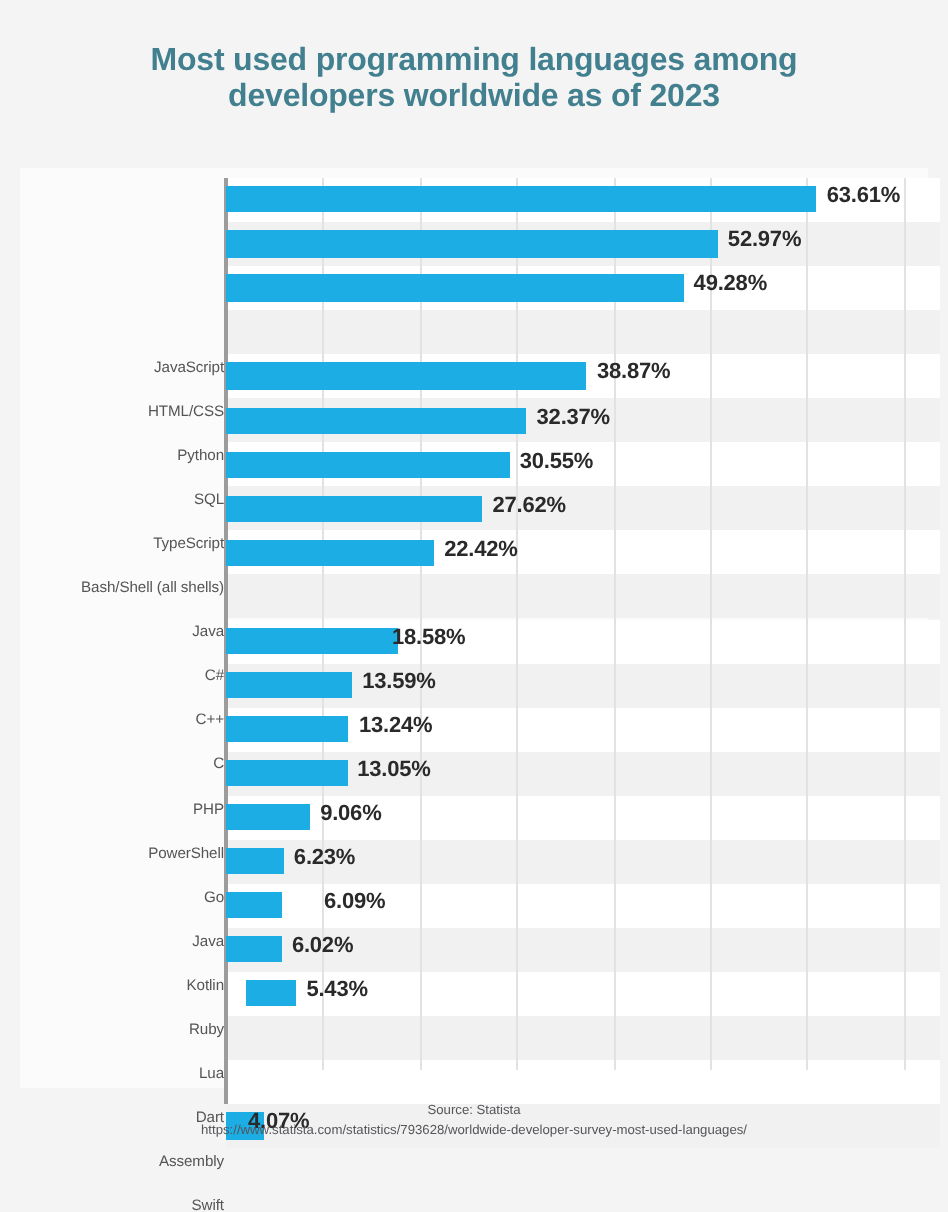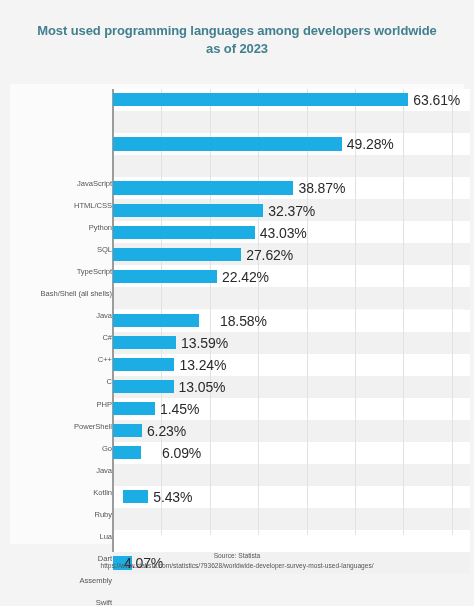--- a/index.html
+++ b/index.html
@@ -24,21 +24,21 @@
   
   .title-wrap {
     position:absolute;
     left:0; top:22px;
     width:474px;
     text-align:center;
     padding:0 34px;
   }
   .title {
     color:#42808F;
-    font-size:13px;
+    font-size:16px;
     font-weight:bold;
     line-height:18px;
     letter-spacing:-0.1px;
   }
 
   
   .chart-card {
     position:absolute;
     left:10px; top:84px;
     width:454px; height:460px;
@@ -104,22 +104,22 @@
   }
   .bar {
     position:absolute;
     left:0; top:4.3px;
     height:13.2px;
     background:#1BADE4;
   }
   .bar-value {
     position:absolute;
     top:3.3px;
-    font-size:14px;
-    font-weight:normal;
+    font-size:11px;
+    font-weight:bold;
     color:#2A2A2A;
     white-space:nowrap;
     letter-spacing:-0.1px;
   }
 
   
   .cats {
     position:absolute;
     left:0; top:89px;
     width:108px;
@@ -222,71 +222,79 @@
           <div class="gridline" style="left: 242.069px;"></div>
           <div class="gridline" style="left: 290.483px;"></div>
           <div class="gridline" style="left: 338.897px;"></div>
         </div>
       <div class="axis-line"></div>
       <div class="bars" id="bars">
           <div class="bar-row" style="top: 0px;">
             <div class="bar" style="width: 295.332px; background: rgb(27, 173, 228);"></div>
             <div class="bar-value" style="left: 300.332px;">63.61%</div>
           </div>
+          <div class="bar-row" style="top: 22.05px;">
+            <div class="bar" style="width: 245.932px; background: rgb(27, 173, 228);"></div>
+            <div class="bar-value" style="left: 250.932px;">52.97%</div>
+          </div>
           <div class="bar-row" style="top: 44.1px;">
             <div class="bar" style="width: 228.8px; background: rgb(27, 173, 228);"></div>
             <div class="bar-value" style="left: 233.8px;">49.28%</div>
           </div>
           <div class="bar-row" style="top: 88.2px;">
             <div class="bar" style="width: 180.468px; background: rgb(27, 173, 228);"></div>
             <div class="bar-value" style="left: 185.468px;">38.87%</div>
           </div>
           <div class="bar-row" style="top: 110.25px;">
             <div class="bar" style="width: 150.289px; background: rgb(27, 173, 228);"></div>
             <div class="bar-value" style="left: 155.289px;">32.37%</div>
           </div>
           <div class="bar-row" style="top: 132.3px;">
             <div class="bar" style="width: 141.839px; background: rgb(27, 173, 228);"></div>
-            <div class="bar-value" style="left: 146.839px;">43.03%</div>
+            <div class="bar-value" style="left: 146.839px;">30.55%</div>
           </div>
           <div class="bar-row" style="top: 154.35px;">
             <div class="bar" style="width: 128.236px; background: rgb(27, 173, 228);"></div>
             <div class="bar-value" style="left: 133.236px;">27.62%</div>
           </div>
           <div class="bar-row" style="top: 176.4px;">
             <div class="bar" style="width: 104.093px; background: rgb(27, 173, 228);"></div>
             <div class="bar-value" style="left: 109.093px;">22.42%</div>
           </div>
           <div class="bar-row" style="top: 220.5px;">
             <div class="bar" style="width: 86.2643px; background: rgb(27, 173, 228);"></div>
-            <div class="bar-value" style="left: 107px;">18.58%</div>
+            <div class="bar-value" style="left: 83px;">18.58%</div>
           </div>
           <div class="bar-row" style="top: 242.55px;">
             <div class="bar" style="width: 63.0964px; background: rgb(27, 173, 228);"></div>
             <div class="bar-value" style="left: 68.0964px;">13.59%</div>
           </div>
           <div class="bar-row" style="top: 264.6px;">
             <div class="bar" style="width: 61.4714px; background: rgb(27, 173, 228);"></div>
             <div class="bar-value" style="left: 66.4714px;">13.24%</div>
           </div>
           <div class="bar-row" style="top: 286.65px;">
             <div class="bar" style="width: 60.5893px; background: rgb(27, 173, 228);"></div>
             <div class="bar-value" style="left: 65.5893px;">13.05%</div>
           </div>
           <div class="bar-row" style="top: 308.7px;">
             <div class="bar" style="width: 42.0643px; background: rgb(27, 173, 228);"></div>
-            <div class="bar-value" style="left: 47.0643px;">1.45%</div>
+            <div class="bar-value" style="left: 47.0643px;">9.06%</div>
           </div>
           <div class="bar-row" style="top: 330.75px;">
             <div class="bar" style="width: 28.925px; background: rgb(27, 173, 228);"></div>
             <div class="bar-value" style="left: 33.925px;">6.23%</div>
           </div>
           <div class="bar-row" style="top: 352.8px;">
             <div class="bar" style="width: 28.275px; background: rgb(27, 173, 228);"></div>
             <div class="bar-value" style="left: 49px;">6.09%</div>
+          </div>
+          <div class="bar-row" style="top: 374.85px;">
+            <div class="bar" style="width: 27.95px; background: rgb(27, 173, 228);"></div>
+            <div class="bar-value" style="left: 32.95px;">6.02%</div>
           </div>
           <div class="bar-row" style="top: 396.9px; margin-left: 10px;">
             <div class="bar" style="width: 25.2107px; background: rgb(27, 173, 228);"></div>
             <div class="bar-value" style="left: 30.2107px;">5.43%</div>
           </div>
           <div class="bar-row" style="top: 463.05px;">
             <div class="bar" style="width: 18.8964px; background: rgb(27, 173, 228);"></div>
             <div class="bar-value" style="left: 11px;">4.07%</div>
           </div>
         </div>

